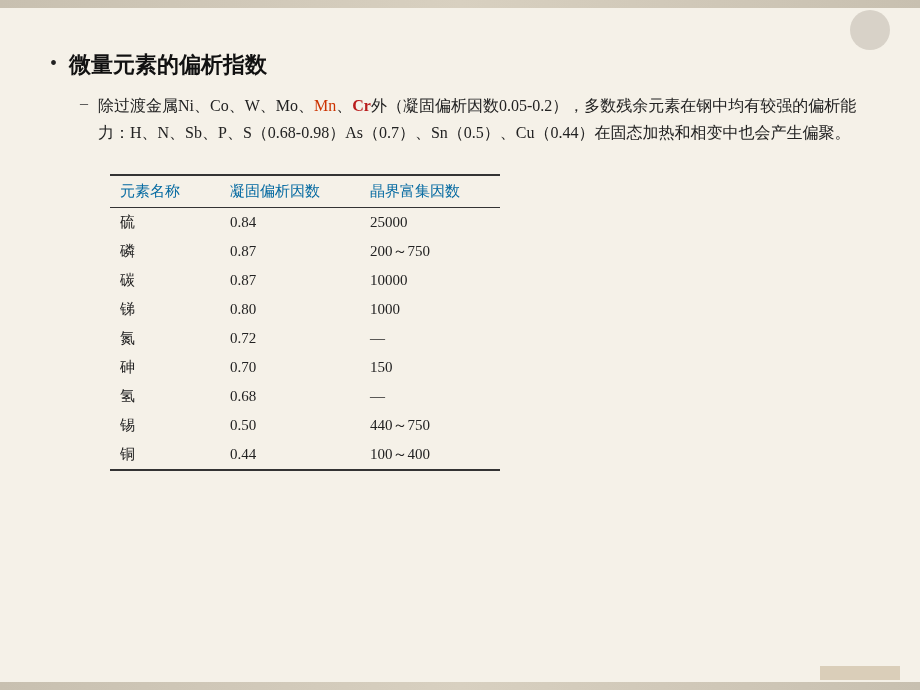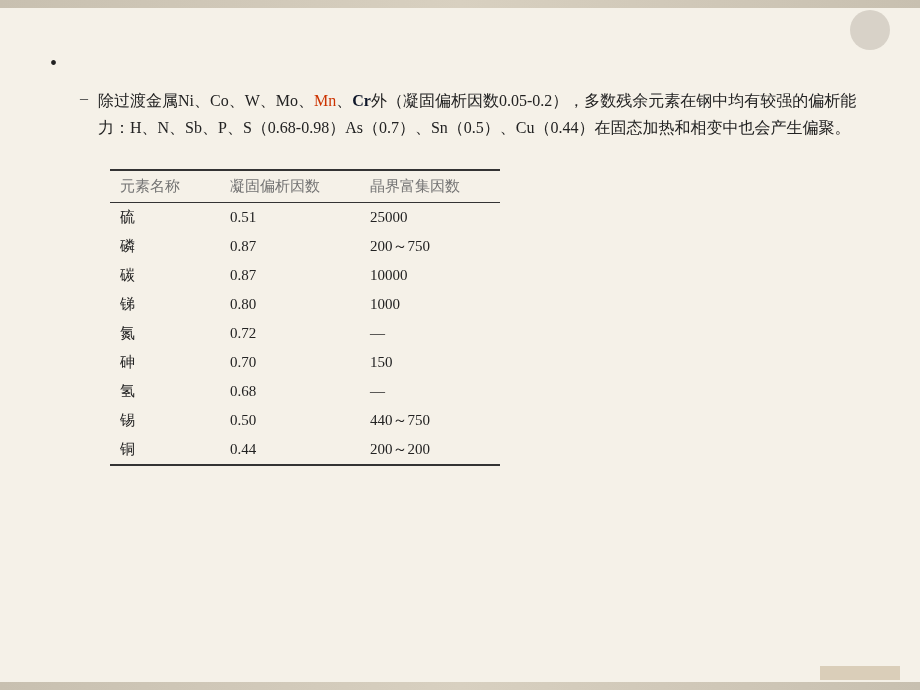--- a/index.html
+++ b/index.html
@@ -106,42 +106,42 @@
       line-height: 1.7;
       color: #222;
     }
 
     .highlight-mn {
       color: #cc3300;
       font-weight: normal;
     }
 
     .highlight-cr {
-      color: #0f172a;
+      color: #b91c1c;
       font-weight: bold;
     }
 
     
     .table-container {
       margin-top: 20px;
       margin-left: 60px;
       display: inline-block;
     }
 
     table {
       border-collapse: collapse;
       font-size: 15px;
     }
 
     table thead tr th {
       border-top: 2px solid #333;
       border-bottom: 1px solid #333;
       padding: 6px 40px 6px 10px;
       font-weight: normal;
-      color: #737373;
+      color: #0369a1;
       text-align: right;
     }
 
     table tbody tr td {
       padding: 5px 40px 5px 10px;
       color: #222;
     }
 
     table tbody tr:last-child td {
       border-bottom: 2px solid #333;
@@ -152,20 +152,21 @@
 
 <div class="slide">
   <div class="top-bar"></div>
   <div class="top-right-circle"></div>
 
   <div class="content">
 
     
     <div class="bullet-title">
       <span class="bullet-dot">•</span>
+      <span class="title-text">微量元素的偏析指数</span>
     </div>
 
     
     <div class="sub-item">
       <span class="dash">–</span>
       <span class="sub-text">
         除过渡金属Ni、Co、W、Mo、<span class="highlight-mn">Mn</span>、<span class="highlight-cr">Cr</span>外（凝固偏析因数0.05-0.2），多数残余元素在钢中均有较强的偏析能力：H、N、Sb、P、S（0.68-0.98）As（0.7）、Sn（0.5）、Cu（0.44）在固态加热和相变中也会产生偏聚。
       </span>
     </div>
 
@@ -175,21 +176,21 @@
         <thead>
           <tr>
             <th>元素名称</th>
             <th>凝固偏析因数</th>
             <th>晶界富集因数</th>
           </tr>
         </thead>
         <tbody id="table-body">
         <tr>
               <td>硫</td>
-              <td>0.51</td>
+              <td>0.84</td>
               <td>25000</td>
             </tr>
             <tr>
               <td>磷</td>
               <td>0.87</td>
               <td>200～750</td>
             </tr>
             <tr>
               <td>碳</td>
               <td>0.87</td>
@@ -216,21 +217,21 @@
               <td>—</td>
             </tr>
             <tr>
               <td>锡</td>
               <td>0.50</td>
               <td>440～750</td>
             </tr>
             <tr>
               <td>铜</td>
               <td>0.44</td>
-              <td>200～200</td>
+              <td>100～400</td>
             </tr>
           </tbody>
       </table>
     </div>
 
   </div>
 
   <div class="bottom-right-rect"></div>
   <div class="bottom-bar"></div>
 </div>

